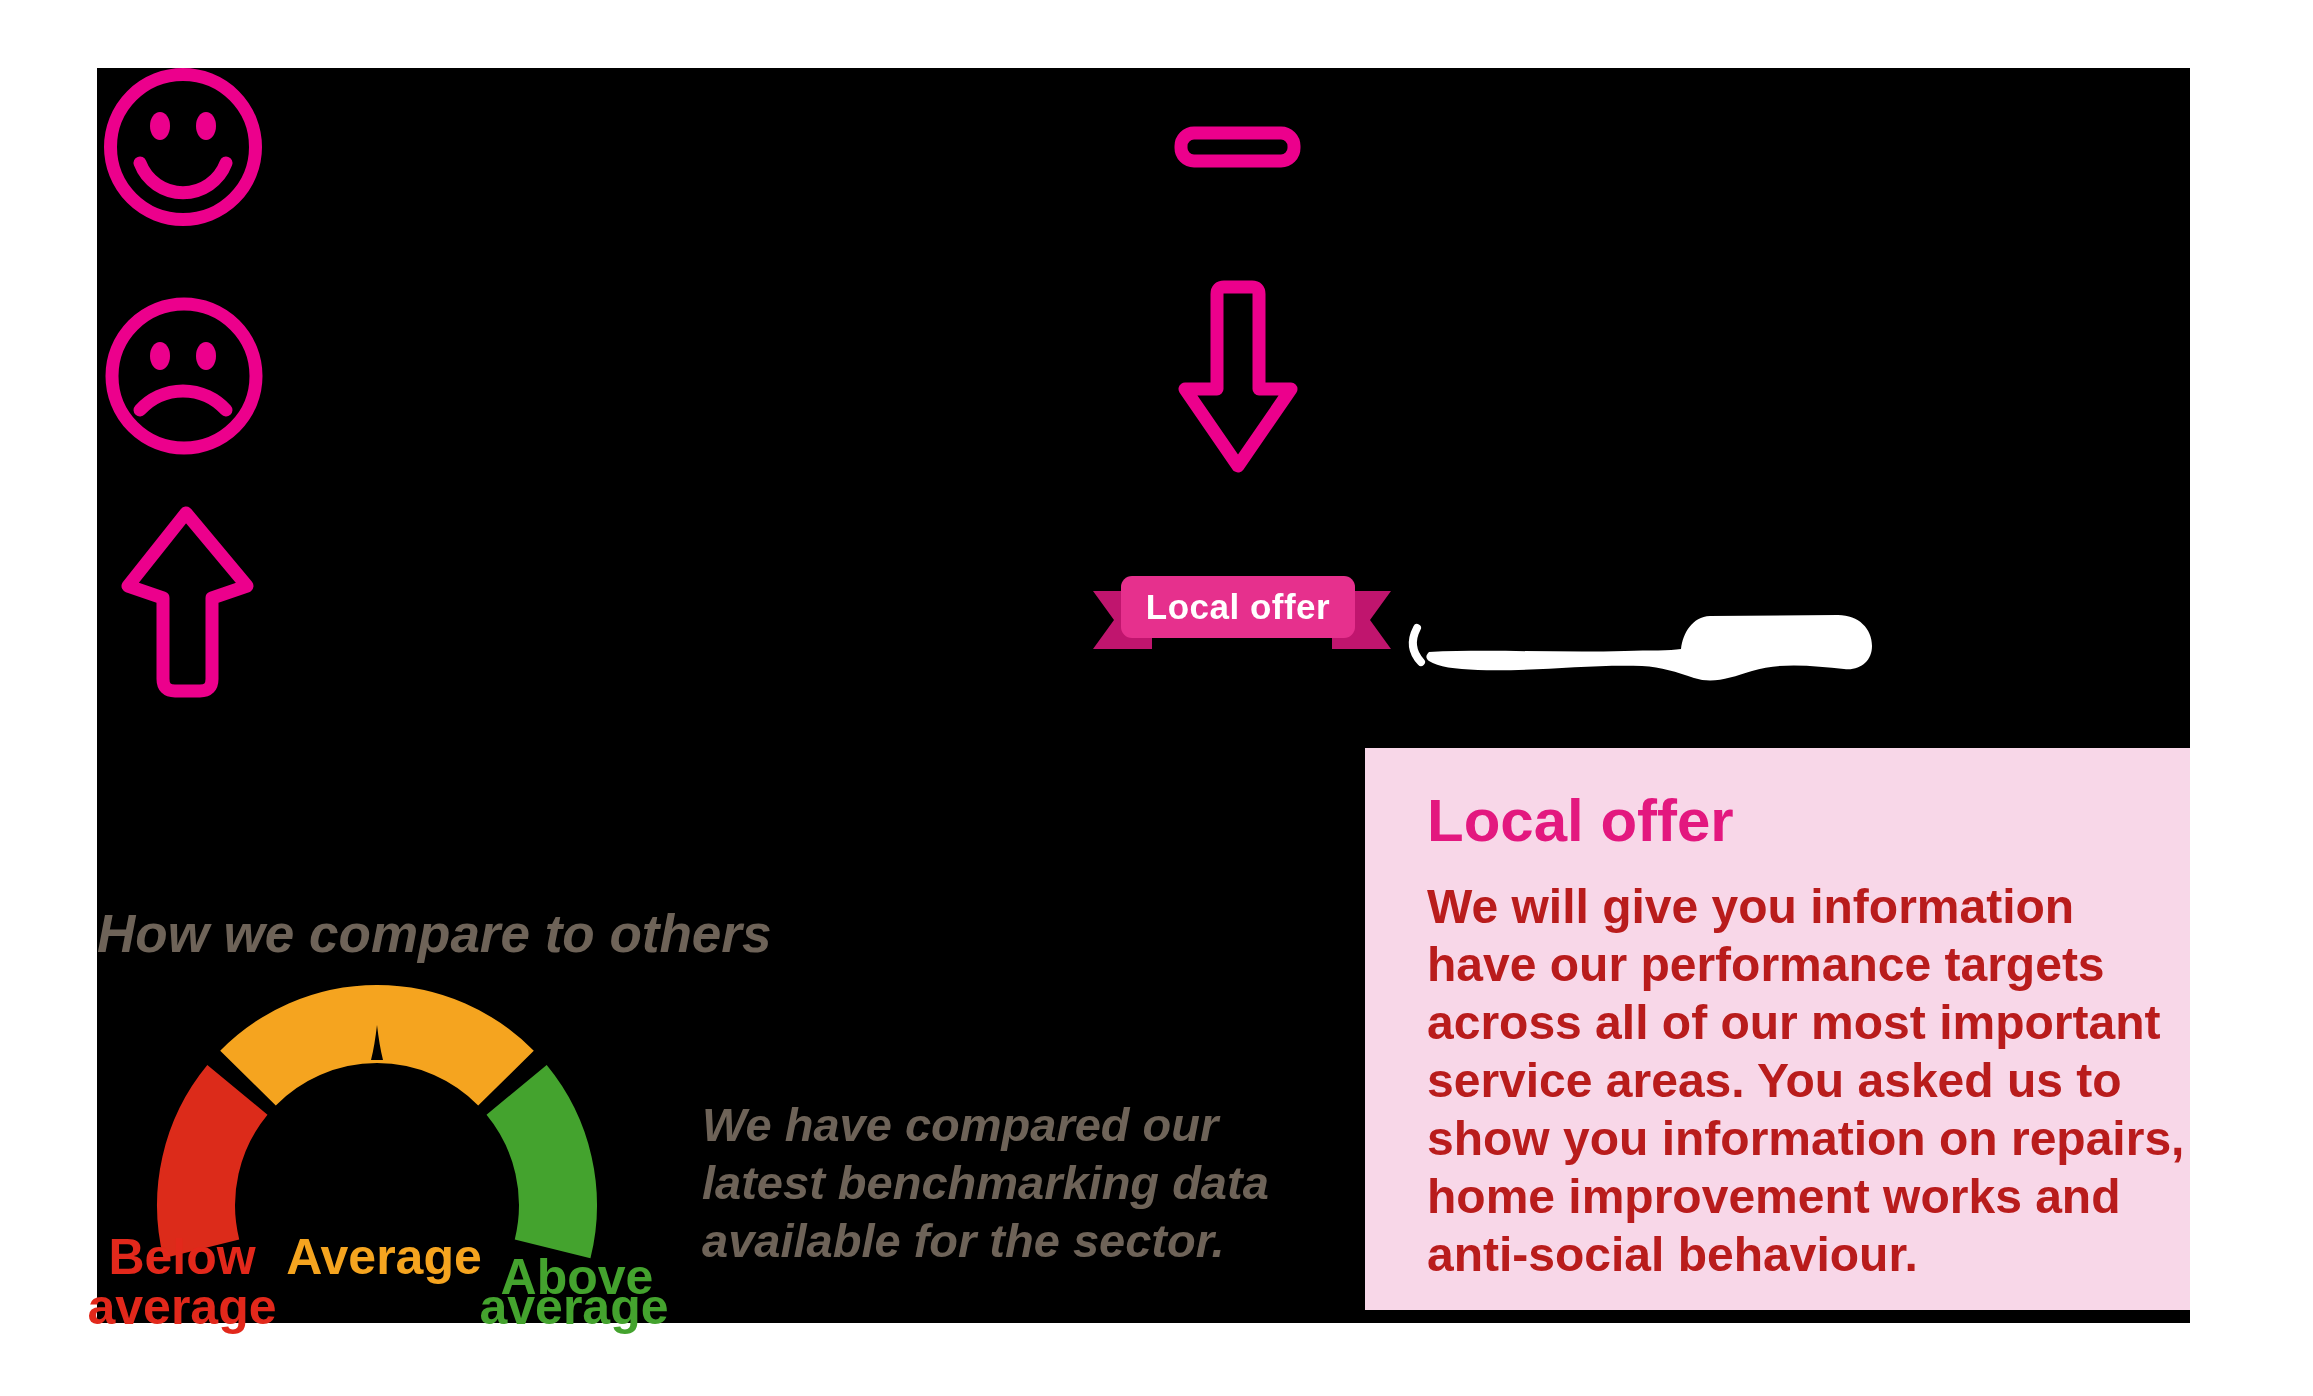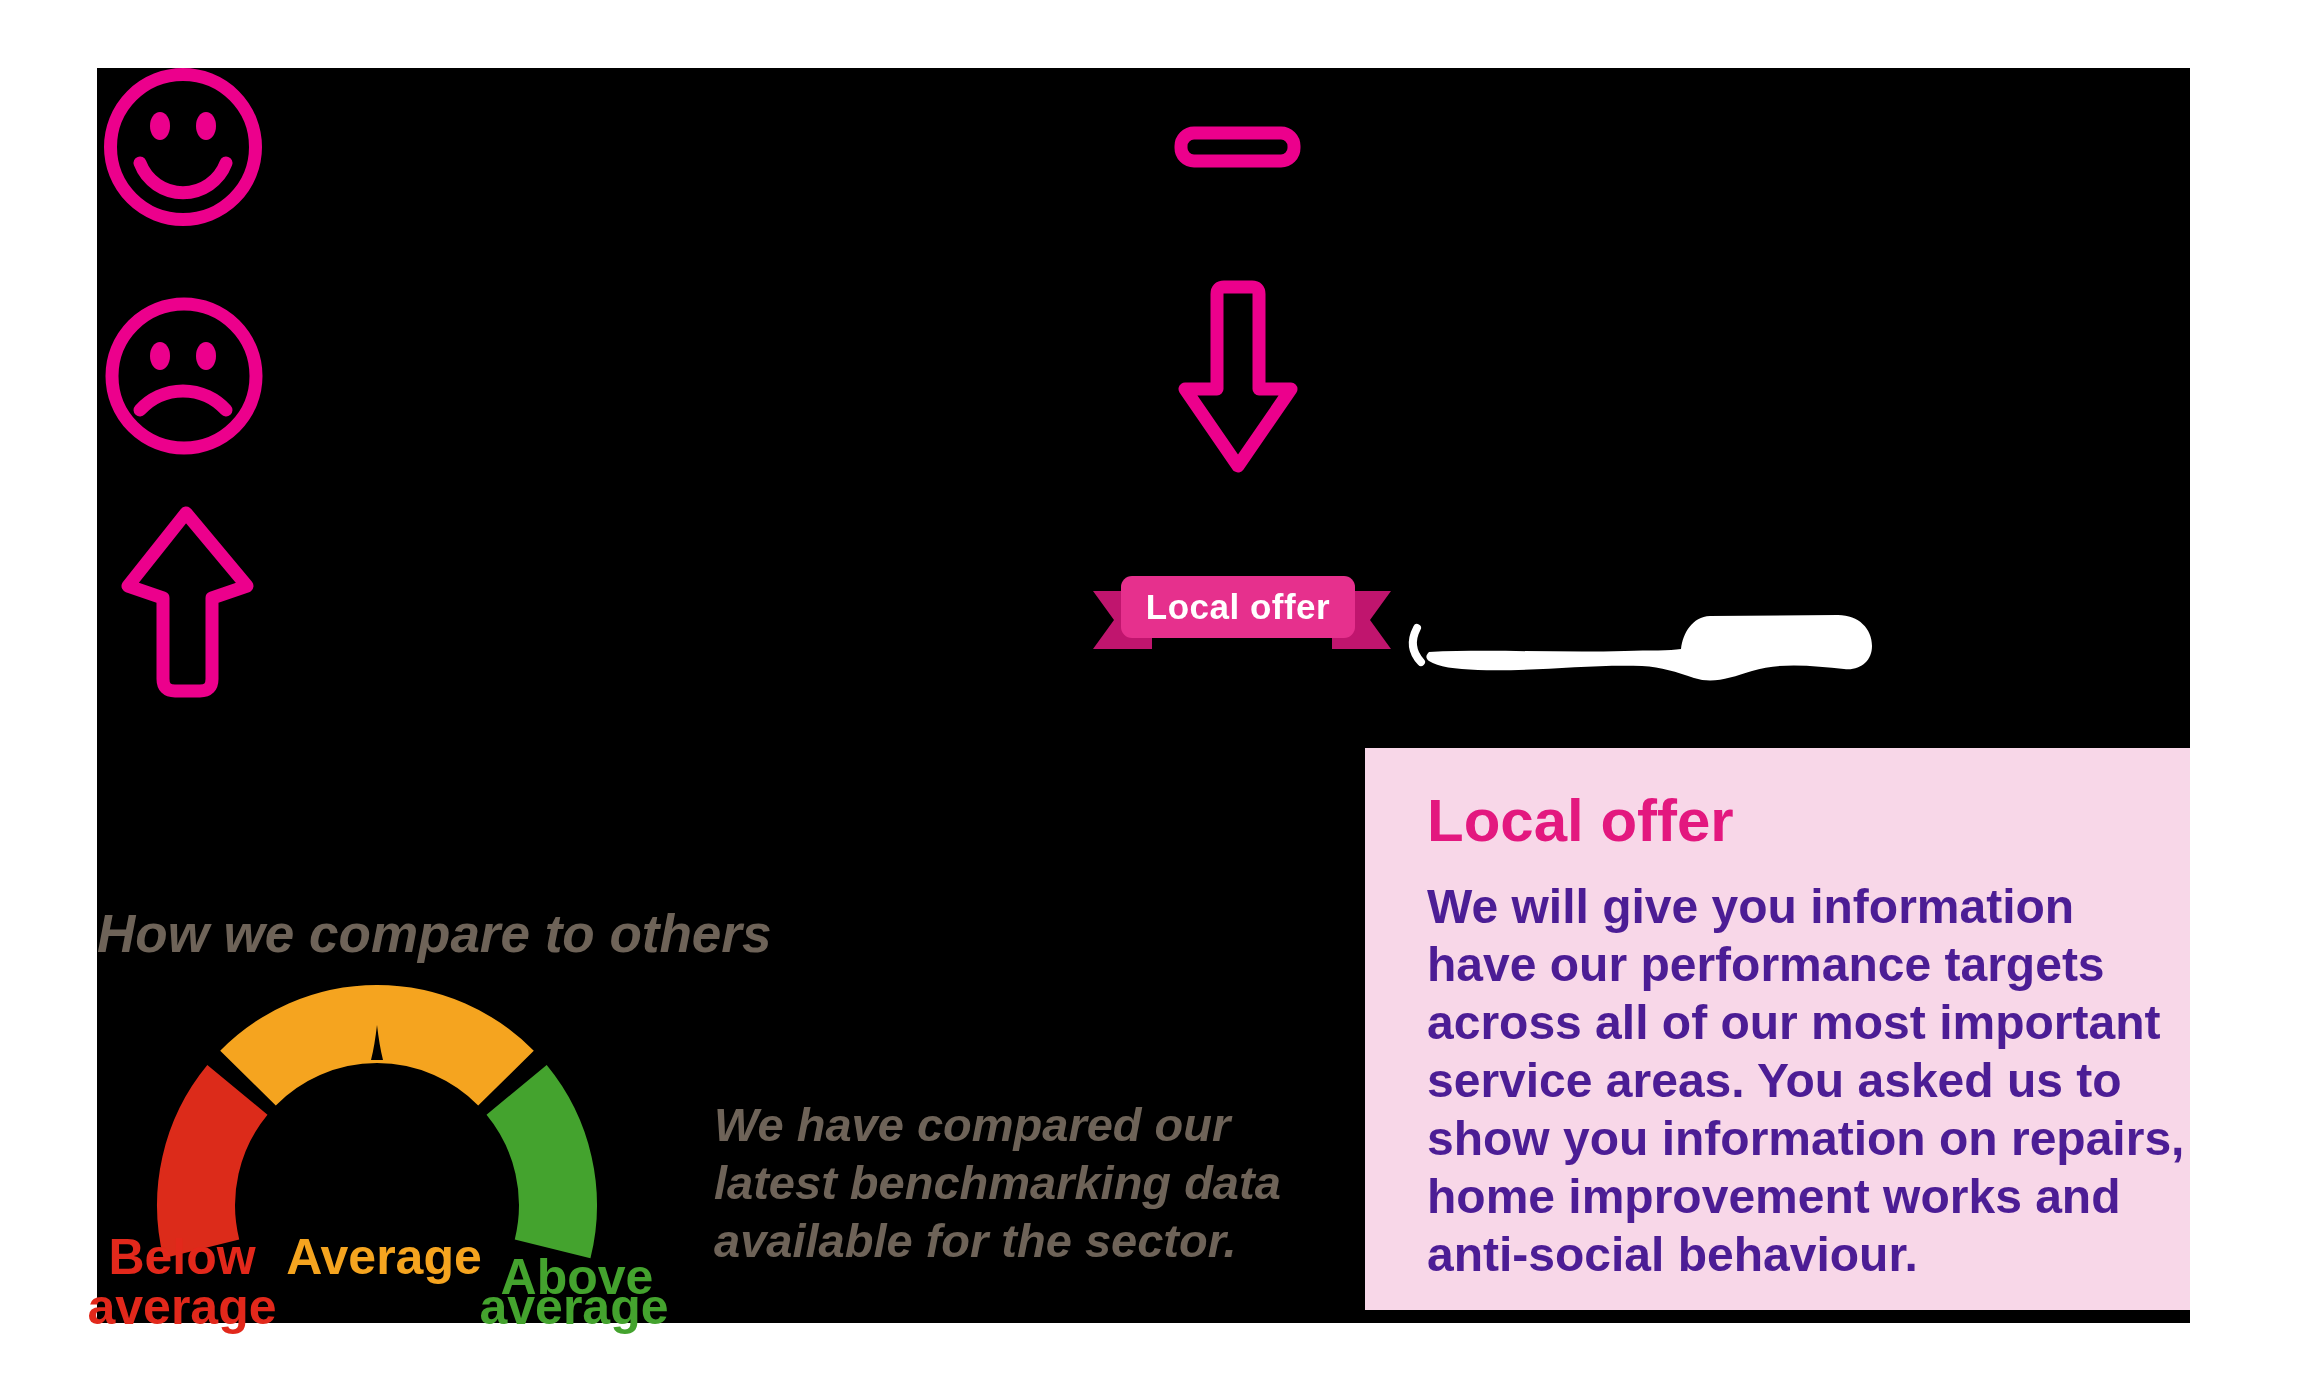--- a/index.html
+++ b/index.html
@@ -8,40 +8,40 @@
   .canvas{position:absolute;left:97px;top:68px;width:2093px;height:1255px;background:#000;}
   .abs{position:absolute;font-style:italic;}
   .nowrap{white-space:nowrap;}
   svg.overlay{position:absolute;left:0;top:0;width:2313px;height:1396px;}
 
   .ribbon-label{position:absolute;left:1121px;top:576px;width:234px;height:62px;
     display:flex;align-items:center;justify-content:center;
     font-weight:bold;font-size:35px;letter-spacing:0.5px;}
 
   .compare-heading{left:97px;top:903px;font-size:53px;font-weight:bold;}
-  .compare-para{left:702px;top:1096px;font-size:47px;font-weight:bold;line-height:58px;margin-left:12px;}
+  .compare-para{left:702px;top:1096px;font-size:47px;font-weight:bold;line-height:58px;}
 
   .box{position:absolute;left:1365px;top:748px;width:825px;height:562px;}
   .box-title{position:absolute;left:62px;top:38px;font-size:60px;font-weight:bold;}
   .box-body{position:absolute;left:62px;top:130px;font-size:48px;font-weight:bold;line-height:58px;}
 
   .glabel{position:absolute;transform:translateX(-50%);font-size:50px;font-weight:bold;
           line-height:50px;white-space:nowrap;text-align:center;}
 </style>
 </head>
 <body>
 
 <div class="page">
 
   <div class="canvas"></div>
 
   <div class="box">
     <div style="position:absolute;inset:0;background:#F8D7E8;"></div>
     <div class="box-title nowrap" style="color:#E3187F;">Local offer</div>
-    <div class="box-body" style="color:#4c1d95;">
+    <div class="box-body" style="color:#b91c1c;">
       <div class="nowrap">We will give you information</div>
       <div class="nowrap">have our performance targets</div>
       <div class="nowrap">across all of our most important</div>
       <div class="nowrap">service areas. You asked us to</div>
       <div class="nowrap">show you information on repairs,</div>
       <div class="nowrap">home improvement works and</div>
       <div class="nowrap">anti-social behaviour.</div>
     </div>
   </div>
 

